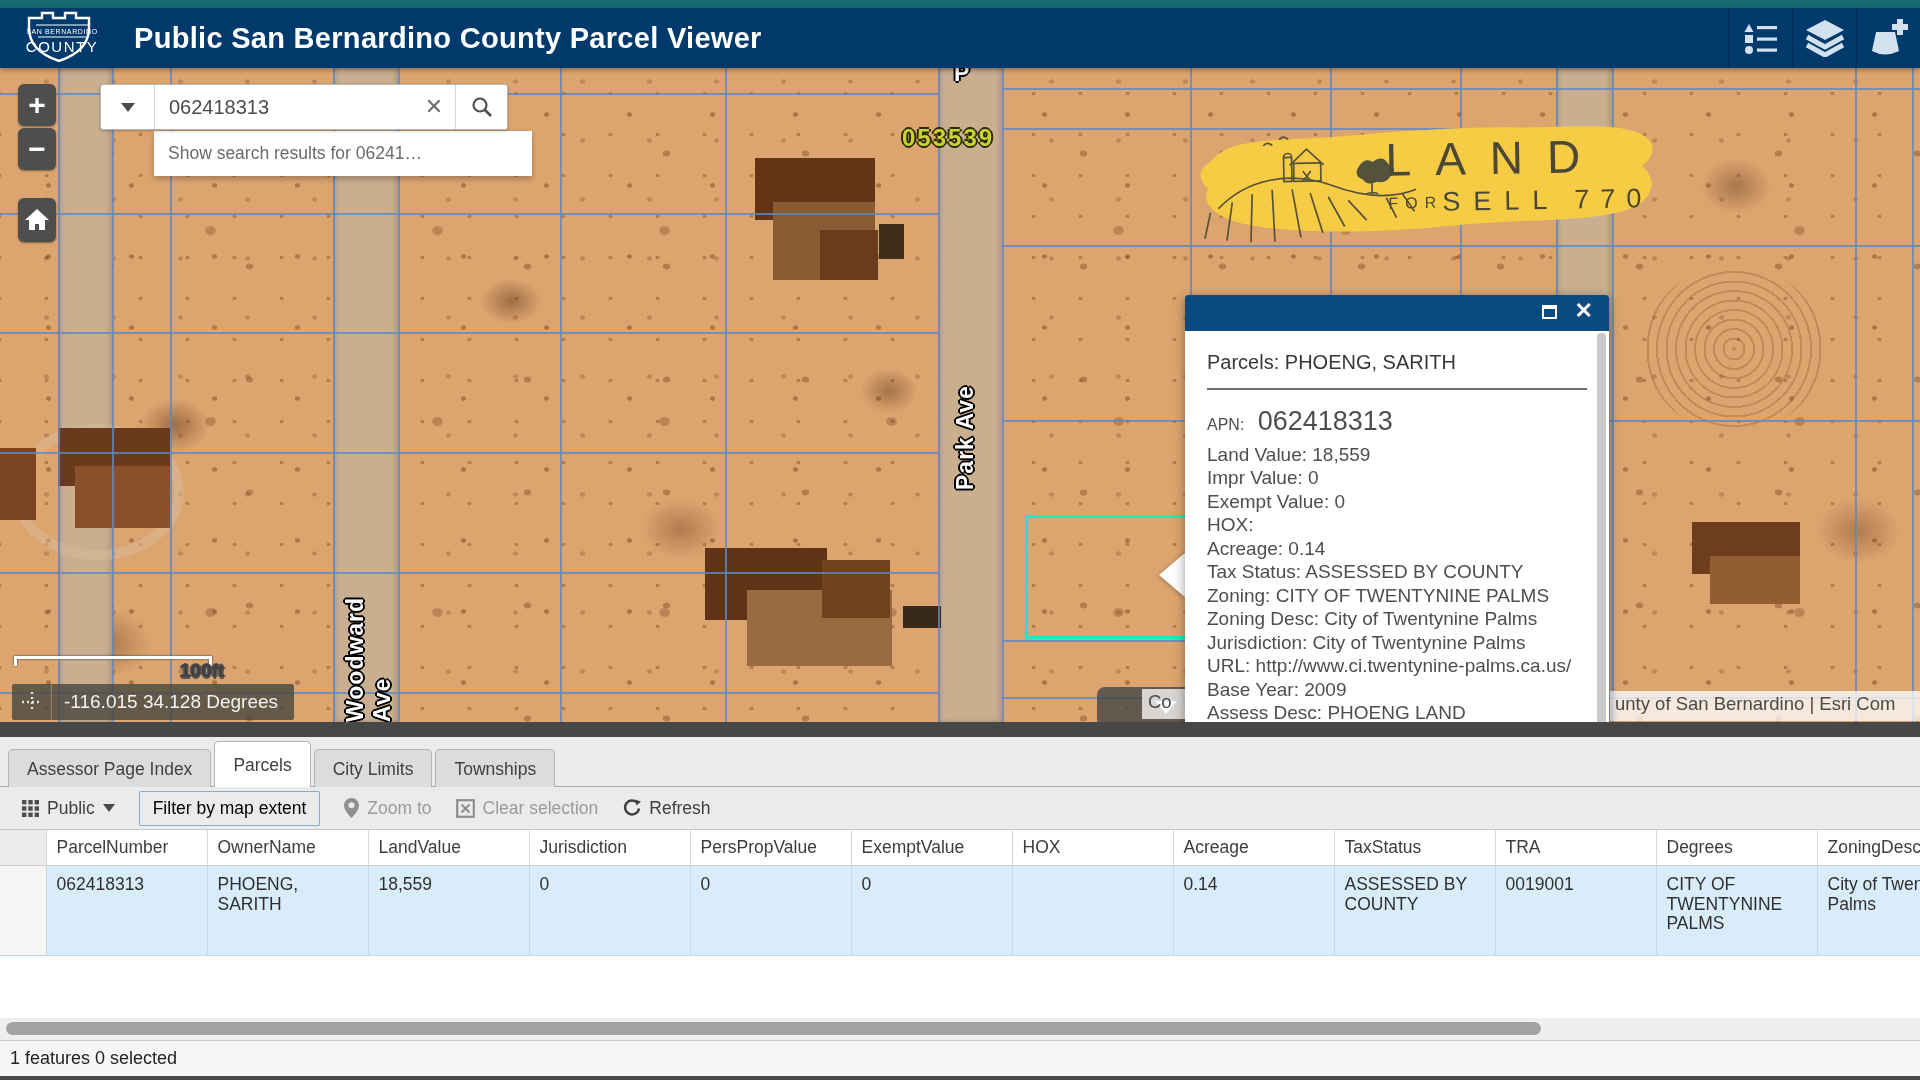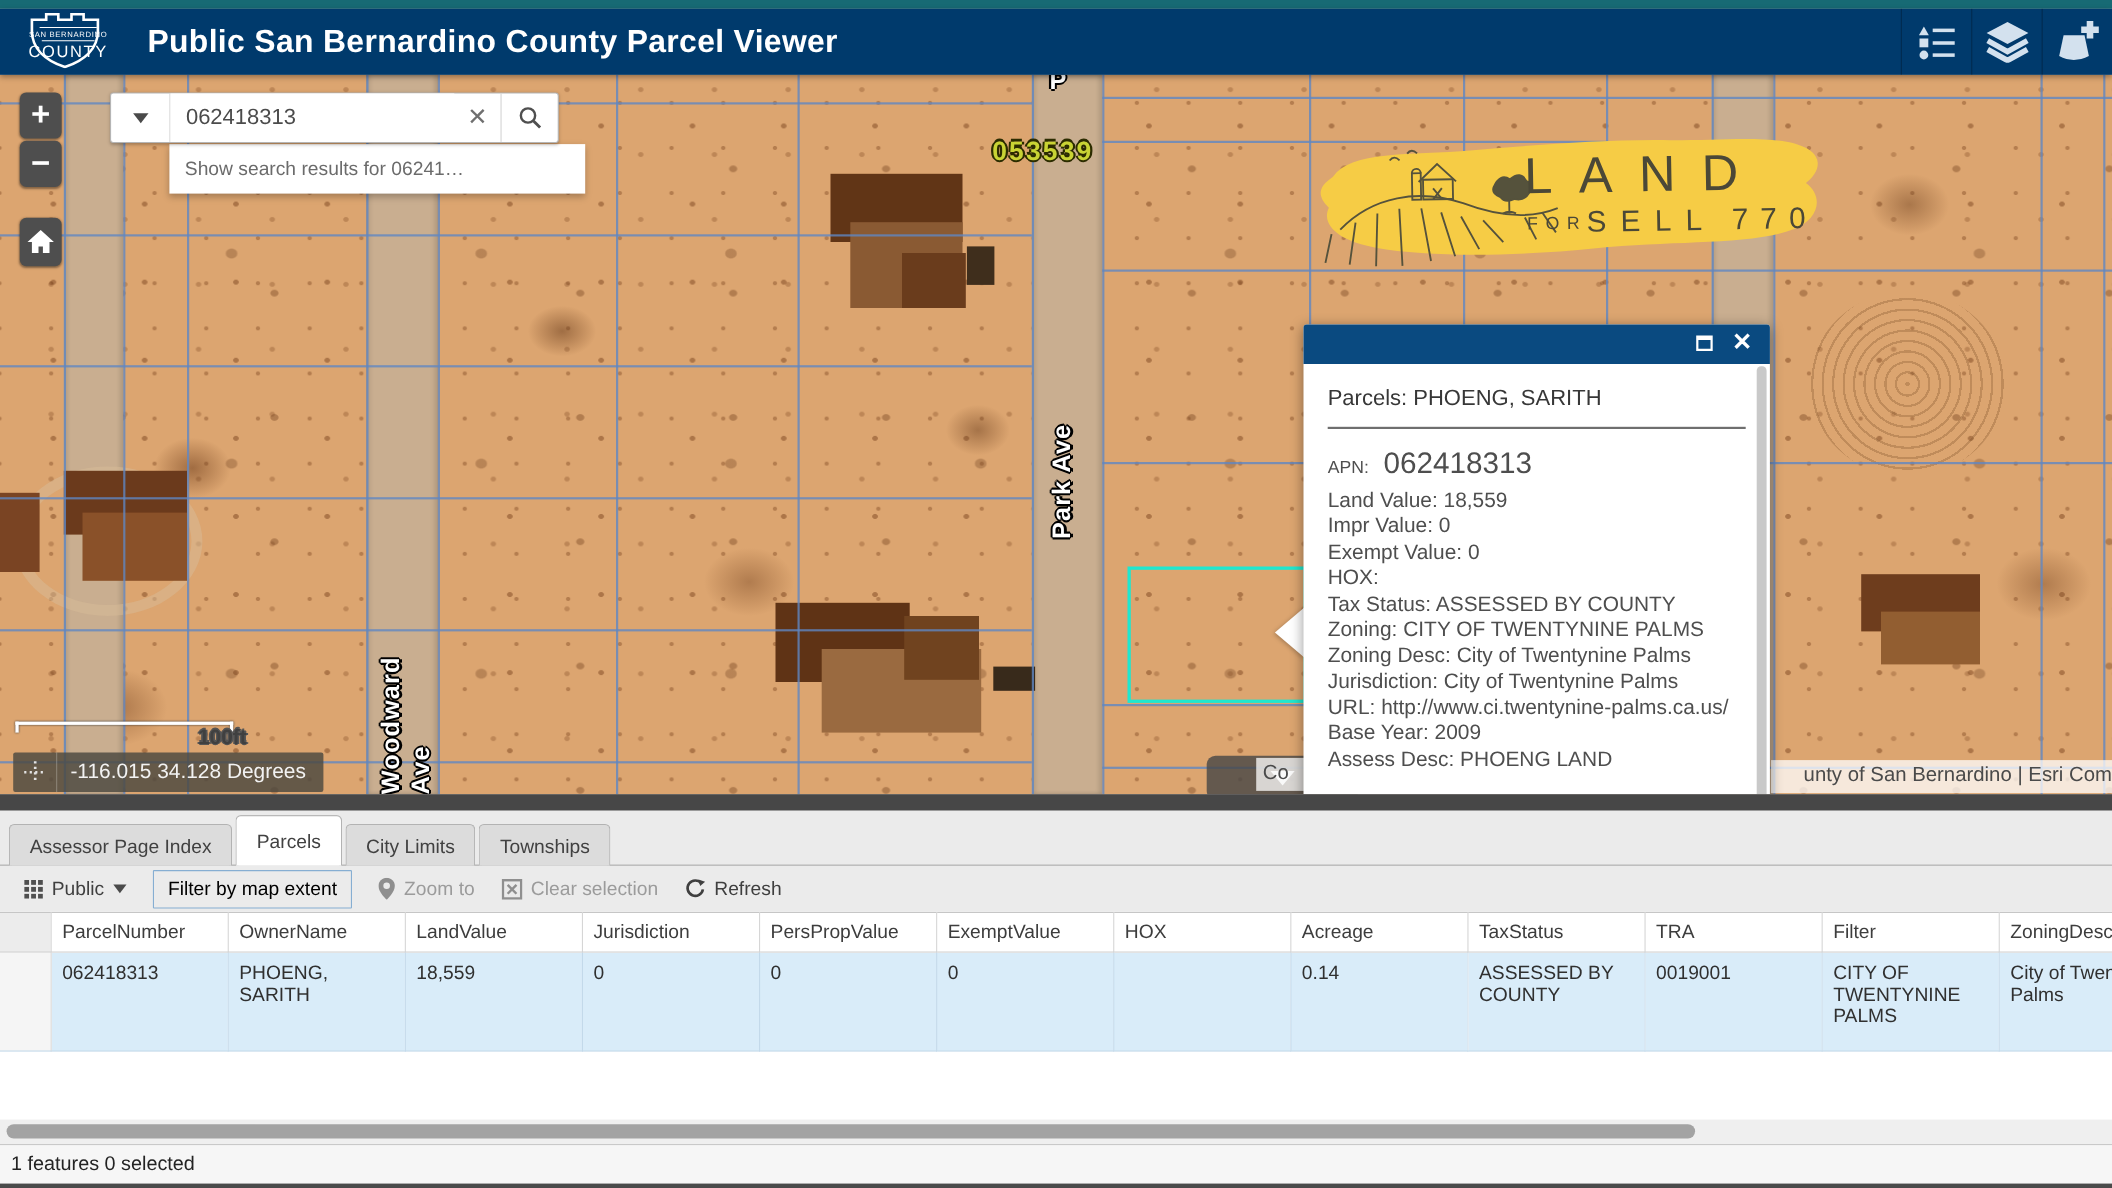--- a/index.html
+++ b/index.html
@@ -89,21 +89,21 @@
           text-shadow:-1.5px 0 #555,1.5px 0 #555,0 -1.5px #555,0 1.5px #555;}
   #coords{position:absolute;left:12px;top:616px;height:36px;display:flex;align-items:center;
           background:rgba(74,72,64,.82);border-radius:2px;z-index:6;padding-right:16px;}
   #coords .xbox{width:40px;height:100%;display:flex;align-items:center;justify-content:center;
           border-right:1px solid rgba(255,255,255,.25);cursor:pointer;}
   #coords .ctext{color:#f2f2f2;font-size:19px;padding-left:12px;white-space:nowrap;}
 
   
   .attrib{position:absolute;background:rgba(255,255,255,.75);color:#4a4a4a;font-size:18.5px;
           height:30px;line-height:26px;white-space:nowrap;overflow:hidden;}
-  #attrib-right{left:1610px;top:623px;width:310px;padding-left:5px;z-index:7;text-align:right;}
+  #attrib-right{left:1610px;top:623px;width:310px;padding-left:5px;z-index:7;}
   #attrib-frag{left:1142px;top:621px;width:46px;padding-left:6px;z-index:7;}
 
   
   #dock-handle{position:absolute;left:1097px;top:619px;width:138px;height:40px;z-index:6;
           background:rgba(70,70,70,.8);border-radius:8px;cursor:pointer;}
   #dock-handle .chev{width:0;height:0;margin:14px auto 0;border-left:11px solid transparent;
           border-right:11px solid transparent;border-top:13px solid #e8e8e8;}
 
   
   #popup{position:absolute;left:1185px;top:227px;width:424px;height:460px;z-index:8;
@@ -346,20 +346,21 @@
         <div id="popup-title">Parcels: PHOENG, SARITH</div>
         <hr id="popup-hr">
         <div id="apn-line" class="pfield">
           <span id="apn-label">APN:</span>
           <span id="apn-value">062418313</span>
         </div>
         <div class="pfield"><span>Land Value:</span> <span>18,559</span></div>
         <div class="pfield"><span>Impr Value:</span> <span>0</span></div>
         <div class="pfield"><span>Exempt Value:</span> <span>0</span></div>
         <div class="pfield"><span>HOX:</span> <span></span></div>
+        <div class="pfield"><span>Acreage:</span> <span>0.14</span></div>
         <div class="pfield"><span>Tax Status:</span> <span>ASSESSED BY COUNTY</span></div>
         <div class="pfield"><span>Zoning:</span> <span>CITY OF TWENTYNINE PALMS</span></div>
         <div class="pfield"><span>Zoning Desc:</span> <span>City of Twentynine Palms</span></div>
         <div class="pfield"><span>Jurisdiction:</span> <span>City of Twentynine Palms</span></div>
         <div class="pfield"><span>URL:</span> <span>http://www.ci.twentynine-palms.ca.us/</span></div>
         <div class="pfield"><span>Base Year:</span> <span>2009</span></div>
         <div class="pfield"><span>Assess Desc:</span> <span>PHOENG LAND</span></div>
 
       </div>
       <div id="popup-scroll"></div>
@@ -442,21 +443,21 @@
             <th>ParcelNumber</th>
             <th>OwnerName</th>
             <th>LandValue</th>
             <th>Jurisdiction</th>
             <th>PersPropValue</th>
             <th>ExemptValue</th>
             <th>HOX</th>
             <th>Acreage</th>
             <th>TaxStatus</th>
             <th>TRA</th>
-            <th>Filter</th>
+            <th>Degrees</th>
             <th>ZoningDesc</th>
           </tr>
         </thead>
         <tbody>
           <tr>
             <td class="selcol"></td>
             <td>062418313</td>
             <td>PHOENG, SARITH</td>
             <td>18,559</td>
             <td>0</td>

